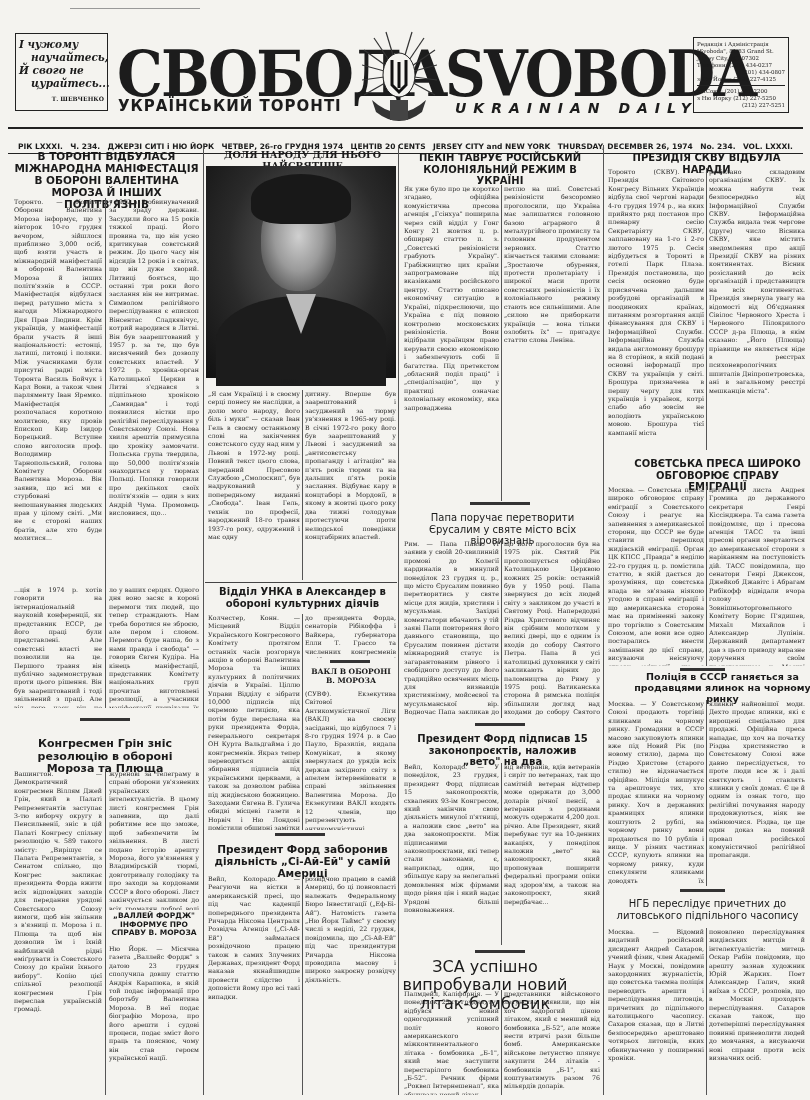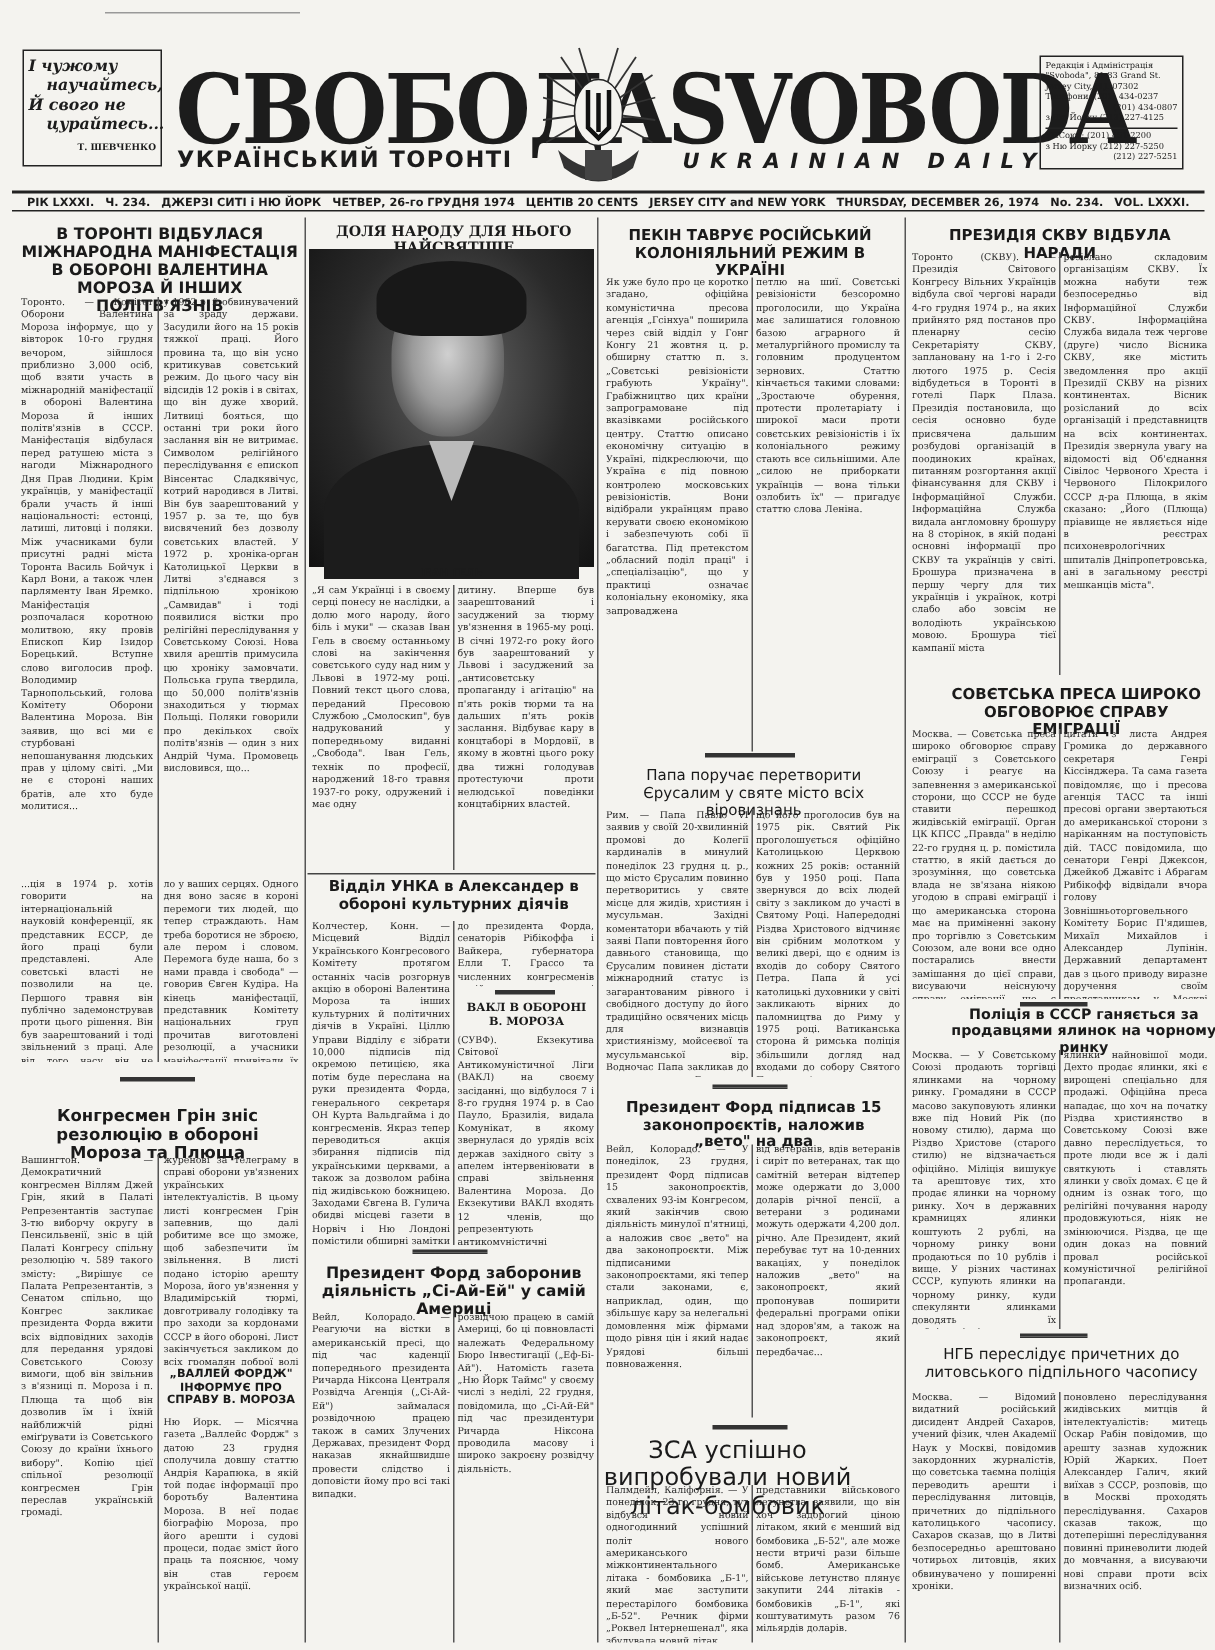--- a/index.html
+++ b/index.html
@@ -9,21 +9,21 @@
 .motto .l{display:block}
 .motto .ind{padding-left:12px}
 .motto .auth{font-size:6px;font-style:normal;text-align:right;margin-top:2px}
 .mast-cyr{left:117px;top:42px;font-family:"DejaVu Serif",serif;font-weight:bold;font-size:64px;letter-spacing:-2px;transform:scaleX(0.9);transform-origin:left;line-height:64px}
 .sub-cyr{left:118px;top:97px;font-family:"DejaVu Sans",sans-serif;font-weight:bold;font-size:15px;letter-spacing:1px}
 .mast-lat{left:445px;top:42px;font-family:"DejaVu Serif",serif;font-weight:bold;font-size:64px;letter-spacing:-2px;transform:scaleX(0.88);transform-origin:left;line-height:64px}
 .sub-lat{left:455px;top:100px;font-family:"DejaVu Sans",sans-serif;font-weight:bold;font-style:italic;font-size:14px;letter-spacing:7px}
 .emblem{left:362px;top:30px;width:75px;height:95px}
 .addr{left:693px;top:37px;width:96px;height:76px;border:1.5px solid #222;font-size:5.5px;line-height:7px;padding:3px}
 .addr .sep{border-top:1px solid #222;margin:2px 0}
-.dateline{left:8px;top:127px;width:795px;height:14px;border-top:2px solid #222;border-bottom:1px solid #222;display:flex;justify-content:space-between;font-size:7.5px;line-height:11px;padding:0 10px;font-family:"DejaVu Sans",sans-serif;font-weight:bold}
+.dateline{left:8px;top:127px;width:795px;height:14px;border-top:2px solid #222;border-bottom:1px solid #222;display:flex;justify-content:space-between;font-size:7.5px;line-height:11px;padding:12px 10px;font-family:"DejaVu Sans",sans-serif;font-weight:bold}
 .col{position:absolute;font-size:6.3px;line-height:8.4px;text-align:justify;overflow:hidden;color:#2a2a2a}
 .vr{position:absolute;width:1px;background:#555}
 .hr{position:absolute;height:1px;background:#444}
 .dbl{position:absolute;height:3px;border-top:2px solid #333;border-bottom:1px solid #333}
 .hd{position:absolute;text-align:center;font-family:"DejaVu Sans",sans-serif;font-weight:bold;line-height:1.15;color:#1a1a1a;transform-origin:center}
 .photo{left:206px;top:166px;width:190px;height:212px;background:radial-gradient(ellipse at 52% 40%,#7a7a7a 0%,#4a4a4a 25%,#2a2a2a 55%,#111 100%)}
 .face{position:absolute;left:55px;top:25px;width:75px;height:100px;border-radius:45%;background:radial-gradient(ellipse at 50% 45%,#d0d0d0 0%,#9a9a9a 45%,#555 80%,transparent 100%)}
 .hair{position:absolute;left:45px;top:8px;width:100px;height:50px;border-radius:50% 50% 30% 30%;background:#181818}
 .shoulder{position:absolute;left:10px;top:130px;width:170px;height:90px;border-radius:50% 50% 0 0;background:#1c1c1c}
 .collar{position:absolute;left:80px;top:128px;width:30px;height:40px;background:#bbb;clip-path:polygon(0 0,100% 0,50% 100%)}

